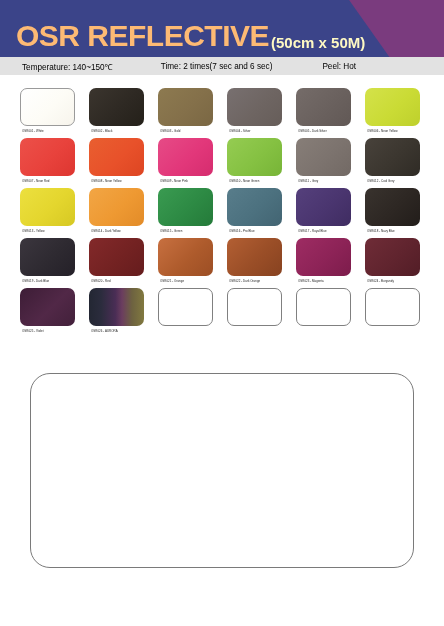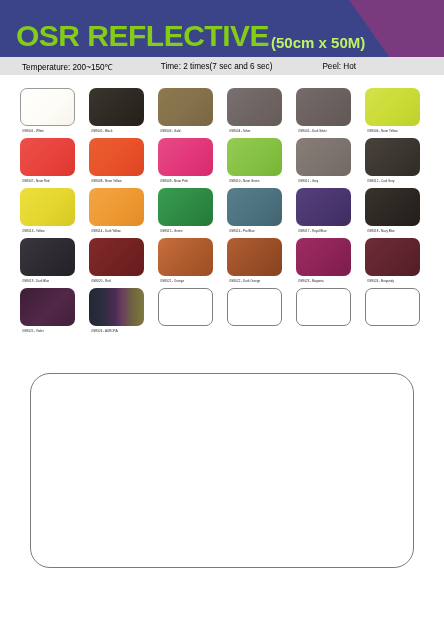--- a/index.html
+++ b/index.html
@@ -39,29 +39,29 @@
     position: absolute;
     left: 16px;
     top: 0;
     height: 57px;
     display: flex;
     align-items: flex-end;
     padding-bottom: 6px;
     z-index: 4;
   }
   .header-title {
-    color: #84cc16;
+    color: #fdba74;
     font-size: 30px;
     font-weight: bold;
     letter-spacing: -0.5px;
     line-height: 1;
     font-family: "Liberation Sans", sans-serif;
   }
   .header-subtitle {
-    color: #bef264;
+    color: #fef9c3;
     font-size: 15px;
     font-weight: bold;
     line-height: 1;
     margin-left: 2px;
     padding-bottom: 1px;
     font-family: "Liberation Sans", sans-serif;
   }
 
   
   .infobar {
@@ -136,21 +136,21 @@
 
   <div class="header">
     <div class="header-diagonal"></div>
     <div class="header-title-wrap">
       <span class="header-title">OSR REFLECTIVE</span>
       <span class="header-subtitle">(50cm x 50M)</span>
     </div>
   </div>
 
   <div class="infobar">
-    <span class="cell cell-temp">Temperature: 200~150℃</span>
+    <span class="cell cell-temp">Temperature: 140~150℃</span>
     <span class="cell cell-time">Time: 2 times(7 sec and 6 sec)</span>
     <span class="cell cell-peel">Peel: Hot</span>
   </div>
 
   <div class="grid" id="swatch-grid">
       <div class="cellwrap">
         <div class="swatch" style="background: linear-gradient(135deg, rgb(255, 255, 255) 0%, rgb(253, 252, 246) 55%, rgb(247, 244, 236) 100%); border: 1px solid rgb(154, 154, 154);"></div>
         <div class="swatch-label">OSR001 - White</div>
       </div>
       <div class="cellwrap">

